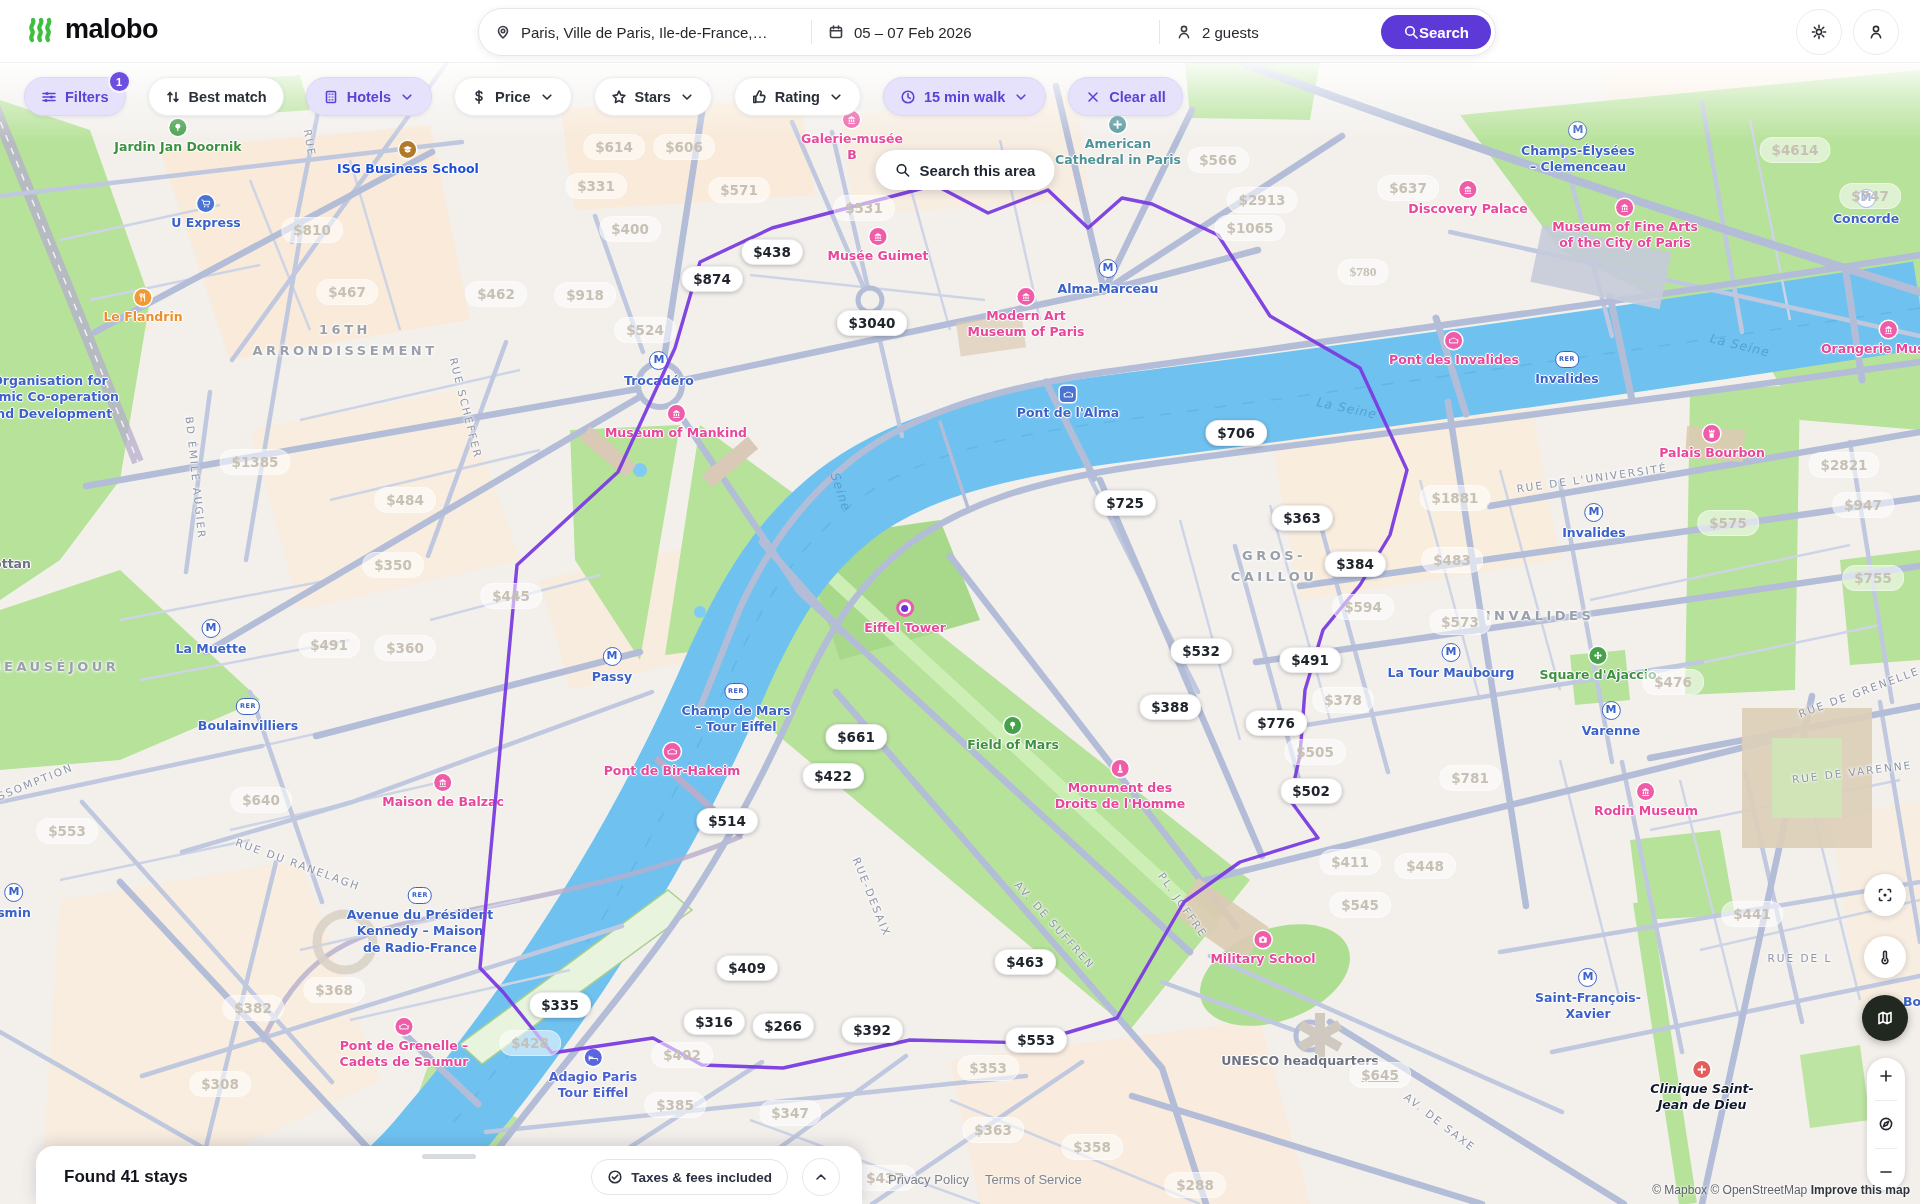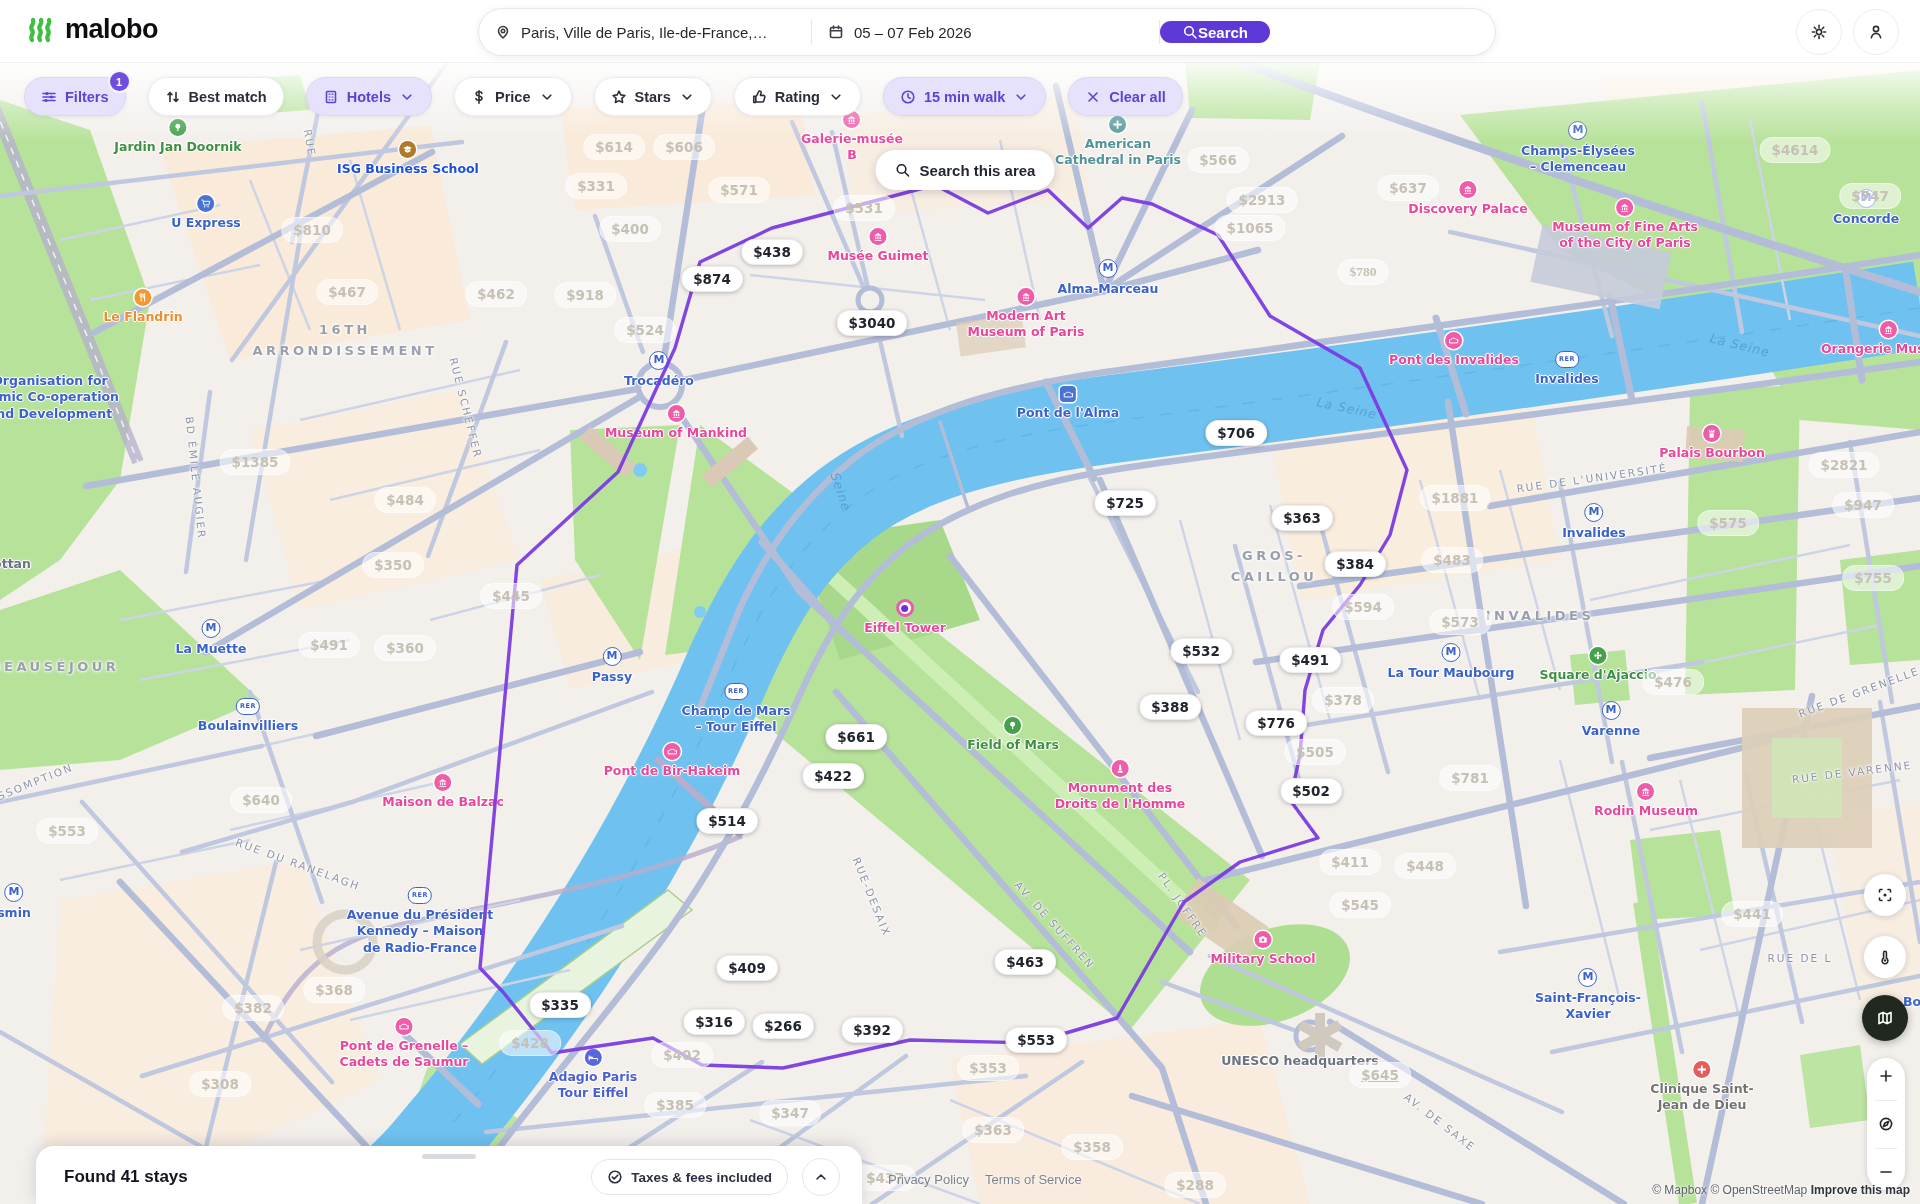--- a/index.html
+++ b/index.html
@@ -19,21 +19,21 @@
      font-size:13px;letter-spacing:3.5px;color:#9aa0ab;font-weight:600;text-align:center;line-height:1.65;
      white-space:nowrap;text-shadow:0 0 2px #fff,0 0 3px #fff,0 0 4px #fff;}
   .wlabel{position:absolute;transform:translate(-50%,-50%);font-family:"DejaVu Sans",sans-serif;
      font-style:italic;font-size:12.5px;color:#56a0d4;white-space:nowrap;letter-spacing:1px;}
   .poi{position:absolute;transform:translate(-50%,0);display:flex;flex-direction:column;align-items:center;
      font-family:"DejaVu Sans",sans-serif;font-size:12.5px;font-weight:600;line-height:1.3;text-align:center;
      white-space:nowrap;text-shadow:-1px 0 0 #fff,1px 0 0 #fff,0 -1px 0 #fff,0 1px 0 #fff,0 0 3px #fff;}
   .poi .pic{width:17px;height:17px;border-radius:50%;display:flex;align-items:center;justify-content:center;
      margin-bottom:3px;box-shadow:0 0 0 1.5px #fff;}
   .poi.pink{color:#e8479b;} .poi.pink .pic{background:#ef5ca8;}
-  .poi.red{color:#737373;} .poi.red .pic{background:#e35d5d;}
+  .poi.red{color:#0f172a;font-style:italic;} .poi.red .pic{background:#e35d5d;}
   .poi.blue{color:#3b62c8;} .poi.blue .pic{background:#4a74d4;}
   .poi.indigo{color:#4a5fd0;} .poi.indigo .pic{background:#5a66dd;}
   .poi.green{color:#3f9142;} .poi.green .pic{background:#46a14b;}
   .poi.orange{color:#ee8d2e;} .poi.orange .pic{background:#f09a36;}
   .poi.brown{color:#1d4ed8;} .poi.brown .pic{background:#b07a2a;}
   .poi.teal{color:#4f9398;} .poi.teal .pic{background:#55989c;}
   .poi.graytxt{color:#6d7280;font-weight:600;}
   .pic svg{width:11px;height:11px;display:block;}
   .m-badge{width:17px;height:17px;border-radius:50%;background:#fff;border:1.6px solid #3b62c8;color:#3b62c8;
      display:flex;align-items:center;justify-content:center;font-size:11px;font-weight:700;margin-bottom:3px;}
@@ -54,21 +54,21 @@
      box-shadow:0 1px 0 rgba(0,0,0,.05);}
   #logo{position:absolute;left:26px;top:14px;display:flex;align-items:center;gap:9px;cursor:pointer;}
   #logo .word{font-size:27px;font-weight:800;color:#0c0d10;letter-spacing:-.5px;}
   #searchbar{position:absolute;left:478px;top:8px;width:1016px;height:46px;background:#fff;border:1px solid #e7e7e9;
      border-radius:26px;box-shadow:0 2px 8px rgba(30,30,60,.07);display:flex;align-items:center;}
   .sb-sec{display:flex;align-items:center;gap:10px;height:100%;padding:0 16px;cursor:pointer;font-size:15px;color:#26282e;}
   .sb-sec .sic{display:flex;color:#3c3f46;}
   .sb-div{width:1px;height:24px;background:#e6e6e9;}
   #sb-loc{width:300px;} #sb-loc span{white-space:nowrap;overflow:hidden;text-overflow:ellipsis;max-width:250px;}
   #sb-dates{width:315px;} #sb-guests{flex:1;}
-  #search-btn{margin-right:4px;height:22px;padding:0 22px;border-radius:20px;background:#5d39d8;color:#fff;
+  #search-btn{margin-right:4px;height:34px;padding:0 22px;border-radius:20px;background:#5d39d8;color:#fff;
      display:flex;align-items:center;font-size:15px;font-weight:600;cursor:pointer;border:none;}
   .hdr-circle{position:absolute;top:15px;width:44px;height:44px;border-radius:50%;background:#fff;border:1px solid #ececef;
      display:flex;align-items:center;justify-content:center;cursor:pointer;color:#2b2e35;}
   #theme-btn{left:1796px;top:9px;} #profile-btn{left:1853px;top:9px;}
   
   #chips-fade{position:absolute;top:62px;left:0;width:1920px;height:80px;z-index:30;pointer-events:none;
      background:linear-gradient(rgba(255,255,255,.92),rgba(255,255,255,.45) 45%,rgba(255,255,255,0));}
   #chips{position:absolute;left:24px;top:77px;display:flex;gap:22px;z-index:40;}
   .chip{position:relative;height:37px;display:flex;align-items:center;gap:8px;padding:0 16px;border-radius:999px;
      background:#fff;border:1px solid #ededf0;box-shadow:0 1px 4px rgba(20,20,50,.08);font-size:14.5px;
@@ -759,20 +759,29 @@
       <div class="sb-sec" id="sb-dates">
         <span class="sic">
             <svg class="gly" width="16" height="16" viewBox="0 0 16 16" fill="none" stroke="currentColor" stroke-width="1.6" stroke-linecap="round" stroke-linejoin="round">
               <rect x="2.5" y="3.5" width="11" height="10" rx="1.5"></rect>
               <path d="M2.5 6.7h11M5.5 2v2.6M10.5 2v2.6"></path>
             </svg>
           </span>
         <span>05 – 07 Feb 2026</span>
       </div>
       <div class="sb-div"></div>
+      <div class="sb-sec" id="sb-guests">
+        <span class="sic">
+            <svg class="gly" width="16" height="16" viewBox="0 0 16 16" fill="none" stroke="currentColor" stroke-width="1.6" stroke-linecap="round" stroke-linejoin="round">
+              <circle cx="8" cy="5" r="2.6"></circle>
+              <path d="M3.4 13.6c.6-2.7 2.4-4.1 4.6-4.1s4 1.4 4.6 4.1"></path>
+            </svg>
+          </span>
+        <span>2 guests</span>
+      </div>
       <button id="search-btn">
         <span class="sic" style="color:#fff">
             <svg class="gly" width="16" height="16" viewBox="0 0 16 16" fill="none" stroke="currentColor" stroke-width="1.6" stroke-linecap="round" stroke-linejoin="round">
               <circle cx="7" cy="7" r="4.3"></circle>
               <path d="M10.3 10.3L14 14"></path>
             </svg>
           </span>
         <span>Search</span>
       </button>
     </div>

